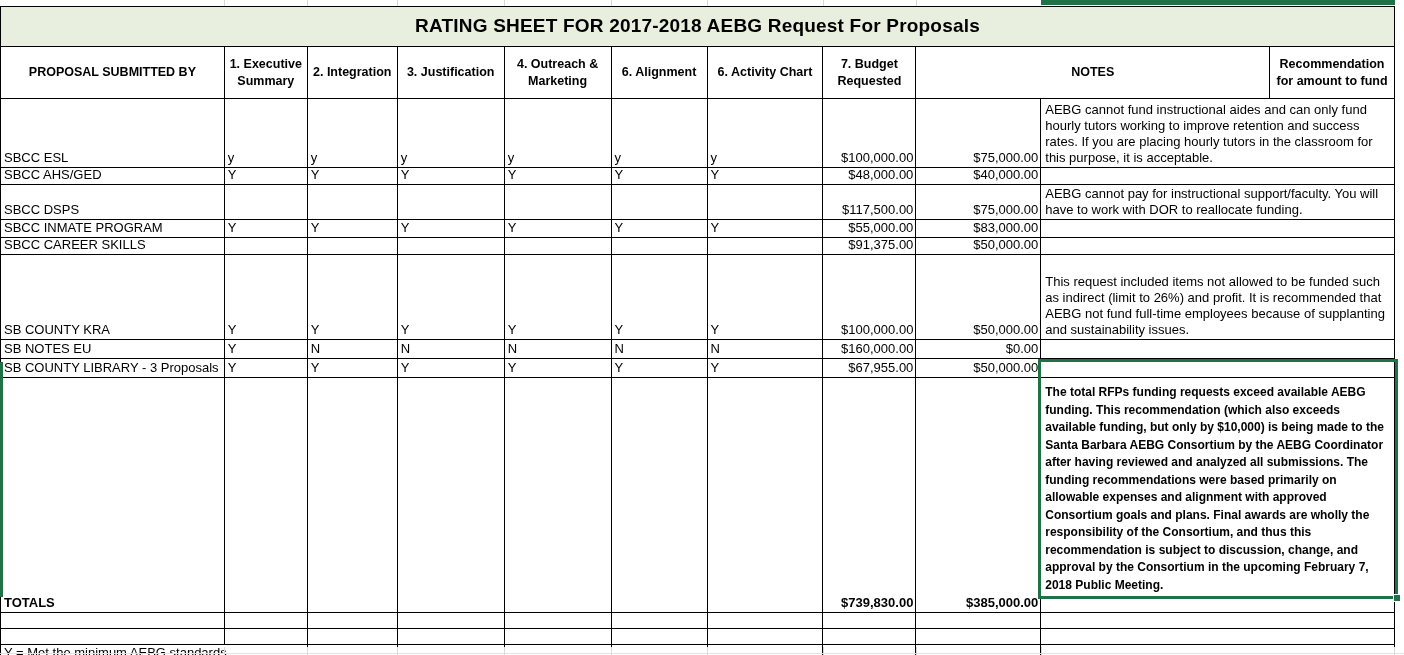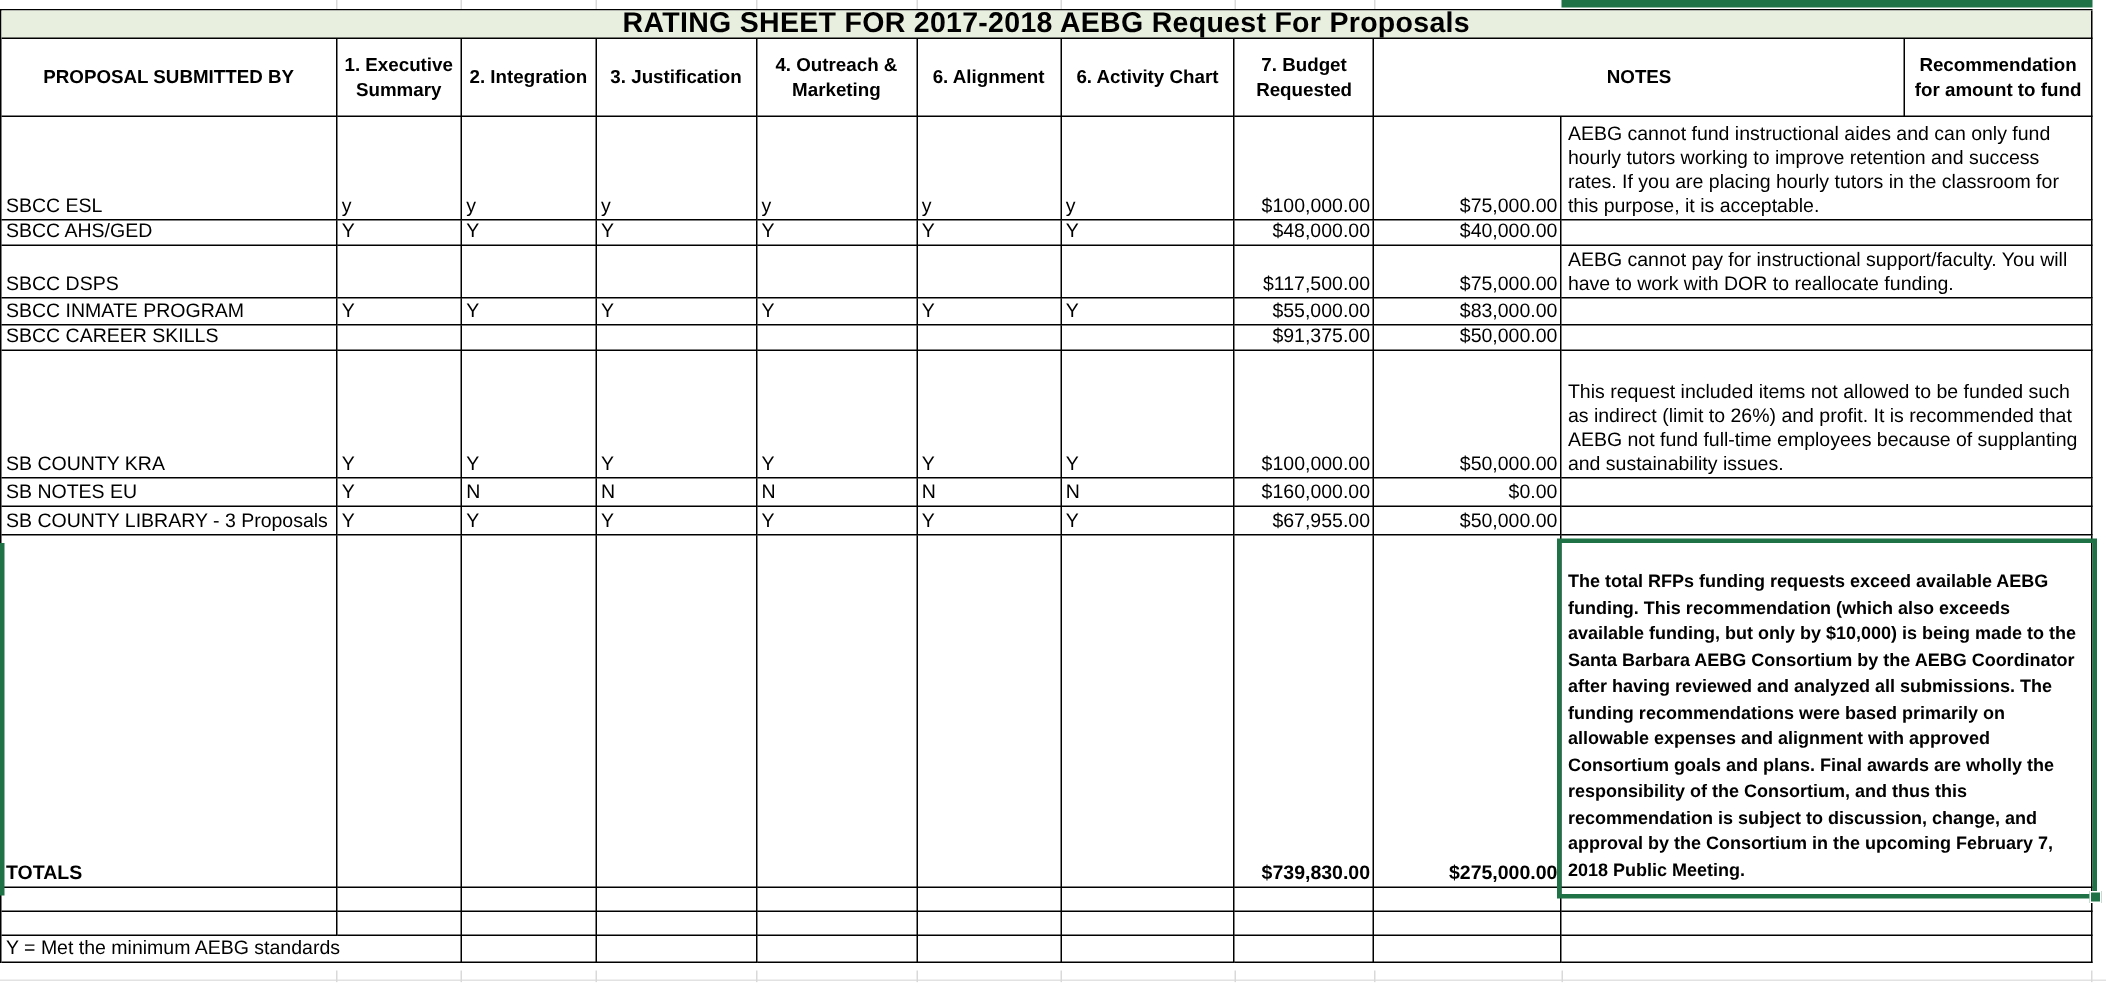--- a/index.html
+++ b/index.html
@@ -13,32 +13,32 @@
 
   .tbl { position:absolute; left:0; top:6px; width:1395px; border-left:1px solid #000; border-top:1px solid #000; }
   .row { display:flex; width:1394px; }
   .cell { border-right:1px solid #000; border-bottom:1px solid #000; overflow:hidden;
           display:flex; align-items:flex-end; font-size:13px; line-height:1.25;
           padding:0 3px 1px 3px; white-space:nowrap; }
   .c0{width:224px} .c1{width:83px} .c2{width:90px} .c3{width:107px} .c4{width:107px}
   .c5{width:96px} .c6{width:116px} .c7{width:93px} .c8{width:125px} .c9{width:354px}
   .cmerge{width:307px}
 
-  .h-title{height:19px} .h-header{height:52px} .h-esl{height:69px} .h-17{height:17px}
+  .h-title{height:40px} .h-header{height:52px} .h-esl{height:69px} .h-17{height:17px}
   .h-dsps{height:35px} .h-18{height:18px} .h-kra{height:85px} .h-19{height:19px}
   .h-tot{height:235px} .h-16{height:16px} .h-foot{height:18px}
 
   .titlecell { width:1395px; justify-content:center; align-items:center;
                font-weight:bold; font-size:19px; letter-spacing:0.2px; }
   .hcell { align-items:center; justify-content:center; text-align:center;
            font-weight:bold; font-size:12.5px; line-height:1.3; white-space:normal; padding:2px; }
   .money { justify-content:flex-end; padding-right:2px; }
   .note  { white-space:normal; line-height:16px; padding:1px 2px 1px 4px; }
   .bold  { font-weight:bold; }
-  .totnote { white-space:normal; font-weight:bold; font-size:12px; line-height:17.5px; padding:2px 2px 2px 4px; }
+  .totnote { white-space:normal; font-weight:bold; font-size:12px; line-height:17.5px; padding:2px 2px 18px 4px; }
 
   
   .sel-top { position:absolute; pointer-events:none; }
   .sel-rect { position:absolute; border:3px solid transparent; pointer-events:none; }
   .sel-handle { position:absolute; width:8px; height:8px; border:1px solid #fff; pointer-events:none; }
 </style>
 </head>
 <body>
 
 <div class="sheet">
@@ -177,21 +177,21 @@
 
     <div class="row h-tot">
       <div class="cell c0 bold">TOTALS</div>
       <div class="cell c1"></div>
       <div class="cell c2"></div>
       <div class="cell c3"></div>
       <div class="cell c4"></div>
       <div class="cell c5"></div>
       <div class="cell c6"></div>
       <div class="cell c7 money bold">$739,830.00</div>
-      <div class="cell c8 money bold">$275,000.00</div>
+      <div class="cell c8 money bold">$385,000.00</div>
       <div class="cell c9 totnote">The total RFPs funding requests exceed available AEBG funding. This recommendation (which also exceeds available funding, but only by $10,000) is being made to the Santa Barbara AEBG Consortium by the AEBG Coordinator after having reviewed and analyzed all submissions. The funding recommendations were based primarily on allowable expenses and alignment with approved Consortium goals and plans. Final awards are wholly the responsibility of the Consortium, and thus this recommendation is subject to discussion, change, and approval by the Consortium in the upcoming February 7, 2018 Public Meeting.</div>
     </div>
 
     <div class="row h-16">
       <div class="cell c0"></div>
       <div class="cell c1"></div>
       <div class="cell c2"></div>
       <div class="cell c3"></div>
       <div class="cell c4"></div>
       <div class="cell c5"></div>

